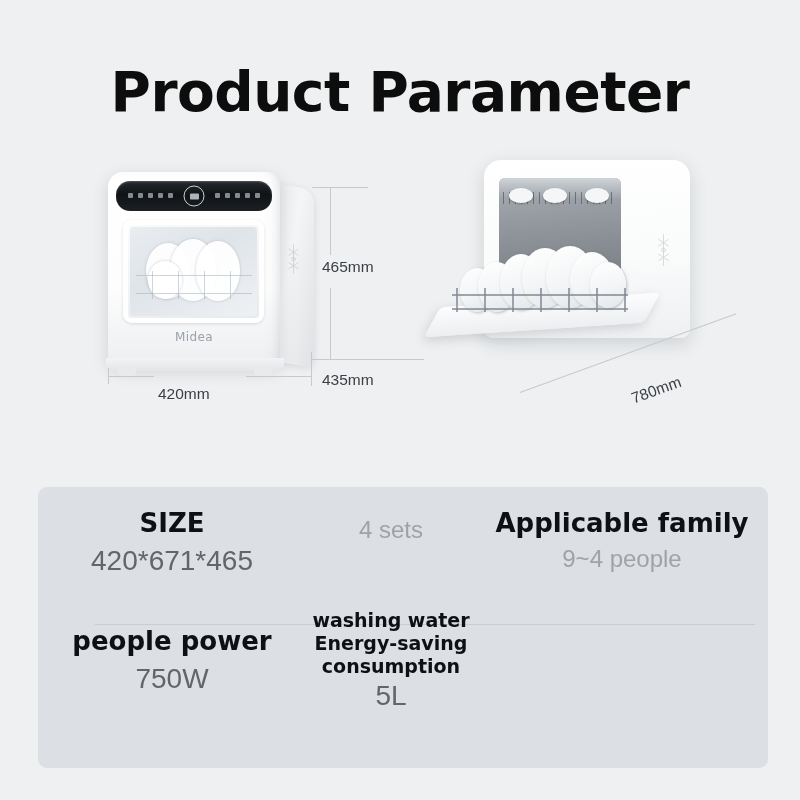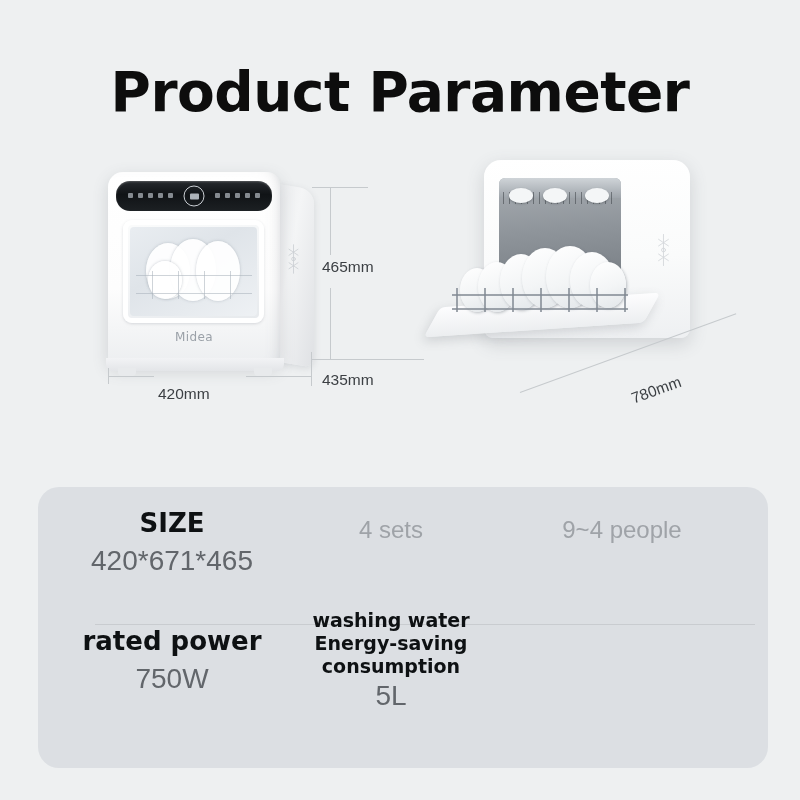--- a/index.html
+++ b/index.html
@@ -245,21 +245,21 @@
   }
 
   
   .spec-panel {
     position: absolute;
     left: 38px;
     top: 487px;
     width: 730px;
     height: 281px;
     background: #dcdfe3;
-    border-radius: 21px;
+    border-radius: 9px;
   }
   .spec-divider {
     position: absolute;
     left: 57px;
     top: 137px;
     width: 660px;
     height: 1px;
     background: #c9ccd0;
   }
   .spec-row {
@@ -438,28 +438,29 @@
     <div class="spec-cell c1">
       <div class="spec-label">SIZE</div>
       <div class="spec-value">420*671*465</div>
     </div>
 
     <div class="spec-cell c2">
       <div class="spec-value muted">4 sets</div>
     </div>
 
     <div class="spec-cell c3">
+      <div class="spec-label">Applicable family</div>
       <div class="spec-value muted">9~4 people</div>
     </div>
   </div>
 
   <div class="spec-row row2">
 
     <div class="spec-cell c1">
-      <div class="spec-label">rated power</div>
+      <div class="spec-label">people power</div>
       <div class="spec-value">750W</div>
     </div>
 
     <div class="spec-cell c2" style="margin-top:-18px;">
       <div class="spec-label multiline">washing water</div>
       <div class="spec-label multiline">Energy-saving</div>
       <div class="spec-label multiline">consumption</div>
       <div class="spec-value tight">5L</div>
     </div>
 

